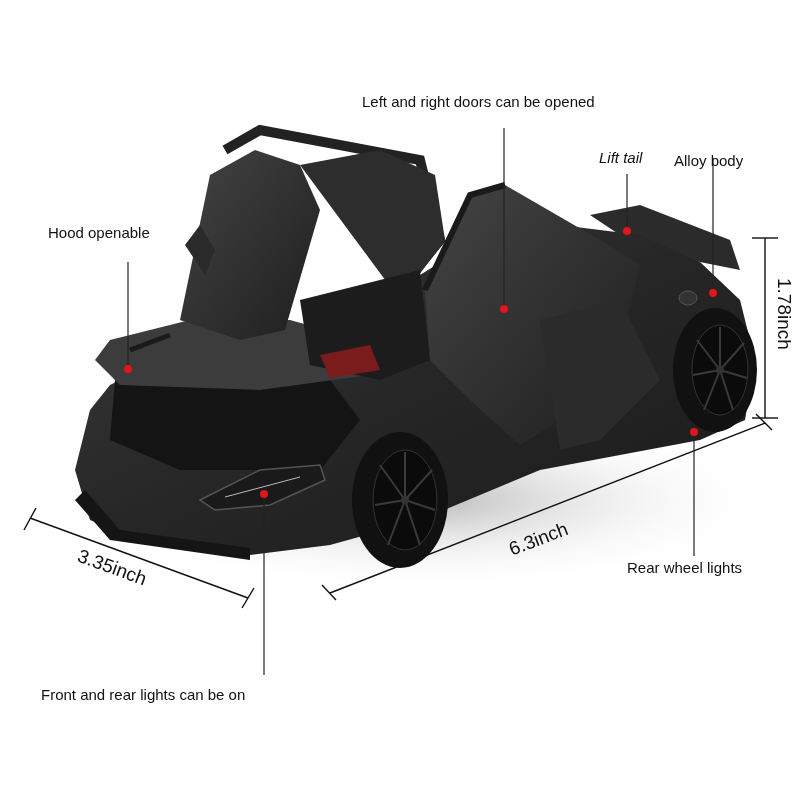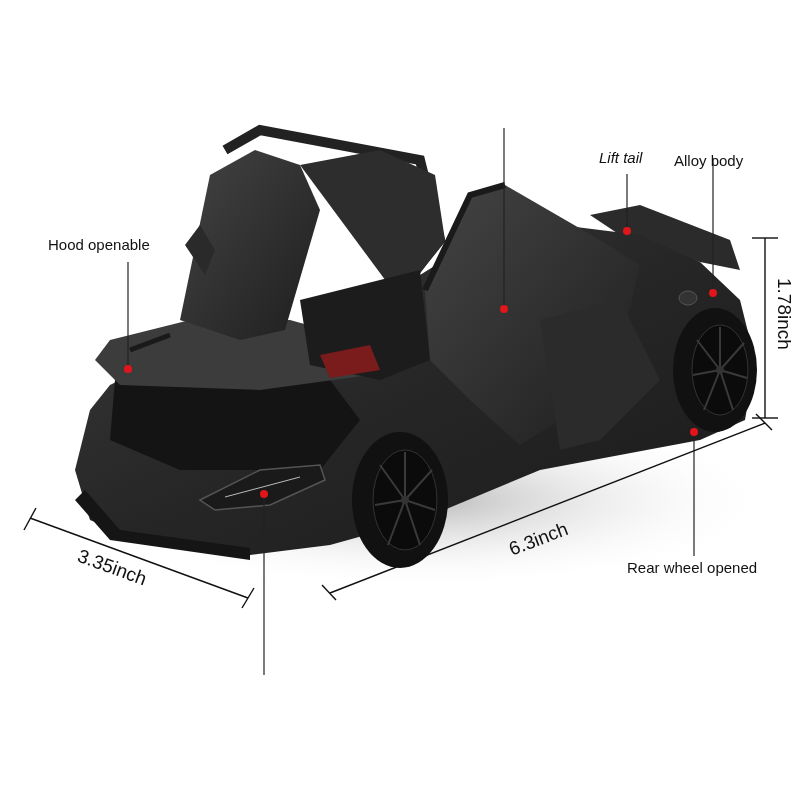--- a/index.html
+++ b/index.html
@@ -121,22 +121,24 @@
     <line x1="330" y1="593" x2="765" y2="423"></line>
     <line x1="322" y1="585" x2="336" y2="600"></line>
     <line x1="756" y1="414" x2="772" y2="430"></line>
 
     <line x1="30" y1="518" x2="248" y2="598"></line>
     <line x1="24" y1="530" x2="36" y2="508"></line>
     <line x1="242" y1="608" x2="254" y2="588"></line>
   </g>
 </svg>
 
+<div class="label" style="left:362px; top:93px;">Left and right doors can be opened</div>
 <div class="label" style="left:599px; top:149px;font-style:italic;">Lift tail</div>
 <div class="label" style="left:674px; top:132px;margin-top:20px;">Alloy body</div>
-<div class="label" style="left:48px; top:236px;text-align:center;">Hood openable</div>
-<div class="label" style="left:627px; top:559px;">Rear wheel opened</div>
+<div class="label" style="left:48px; top:224px;text-align:center;">Hood openable</div>
+<div class="label" style="left:627px; top:559px;">Rear wheel lights</div>
+<div class="label" style="left:41px; top:686px;">Front and rear lights can be on</div>
 
 <div class="dim" style="left:795px; top:278px; transform: rotate(90deg);">1.78inch</div>
 <div class="dim" style="left:506px; top:540px; transform: rotate(-21deg);">6.3inch</div>
 <div class="dim" style="left:82px; top:545px; transform: rotate(20deg);">3.35inch</div>
 
 </div>
 
 </body></html>

